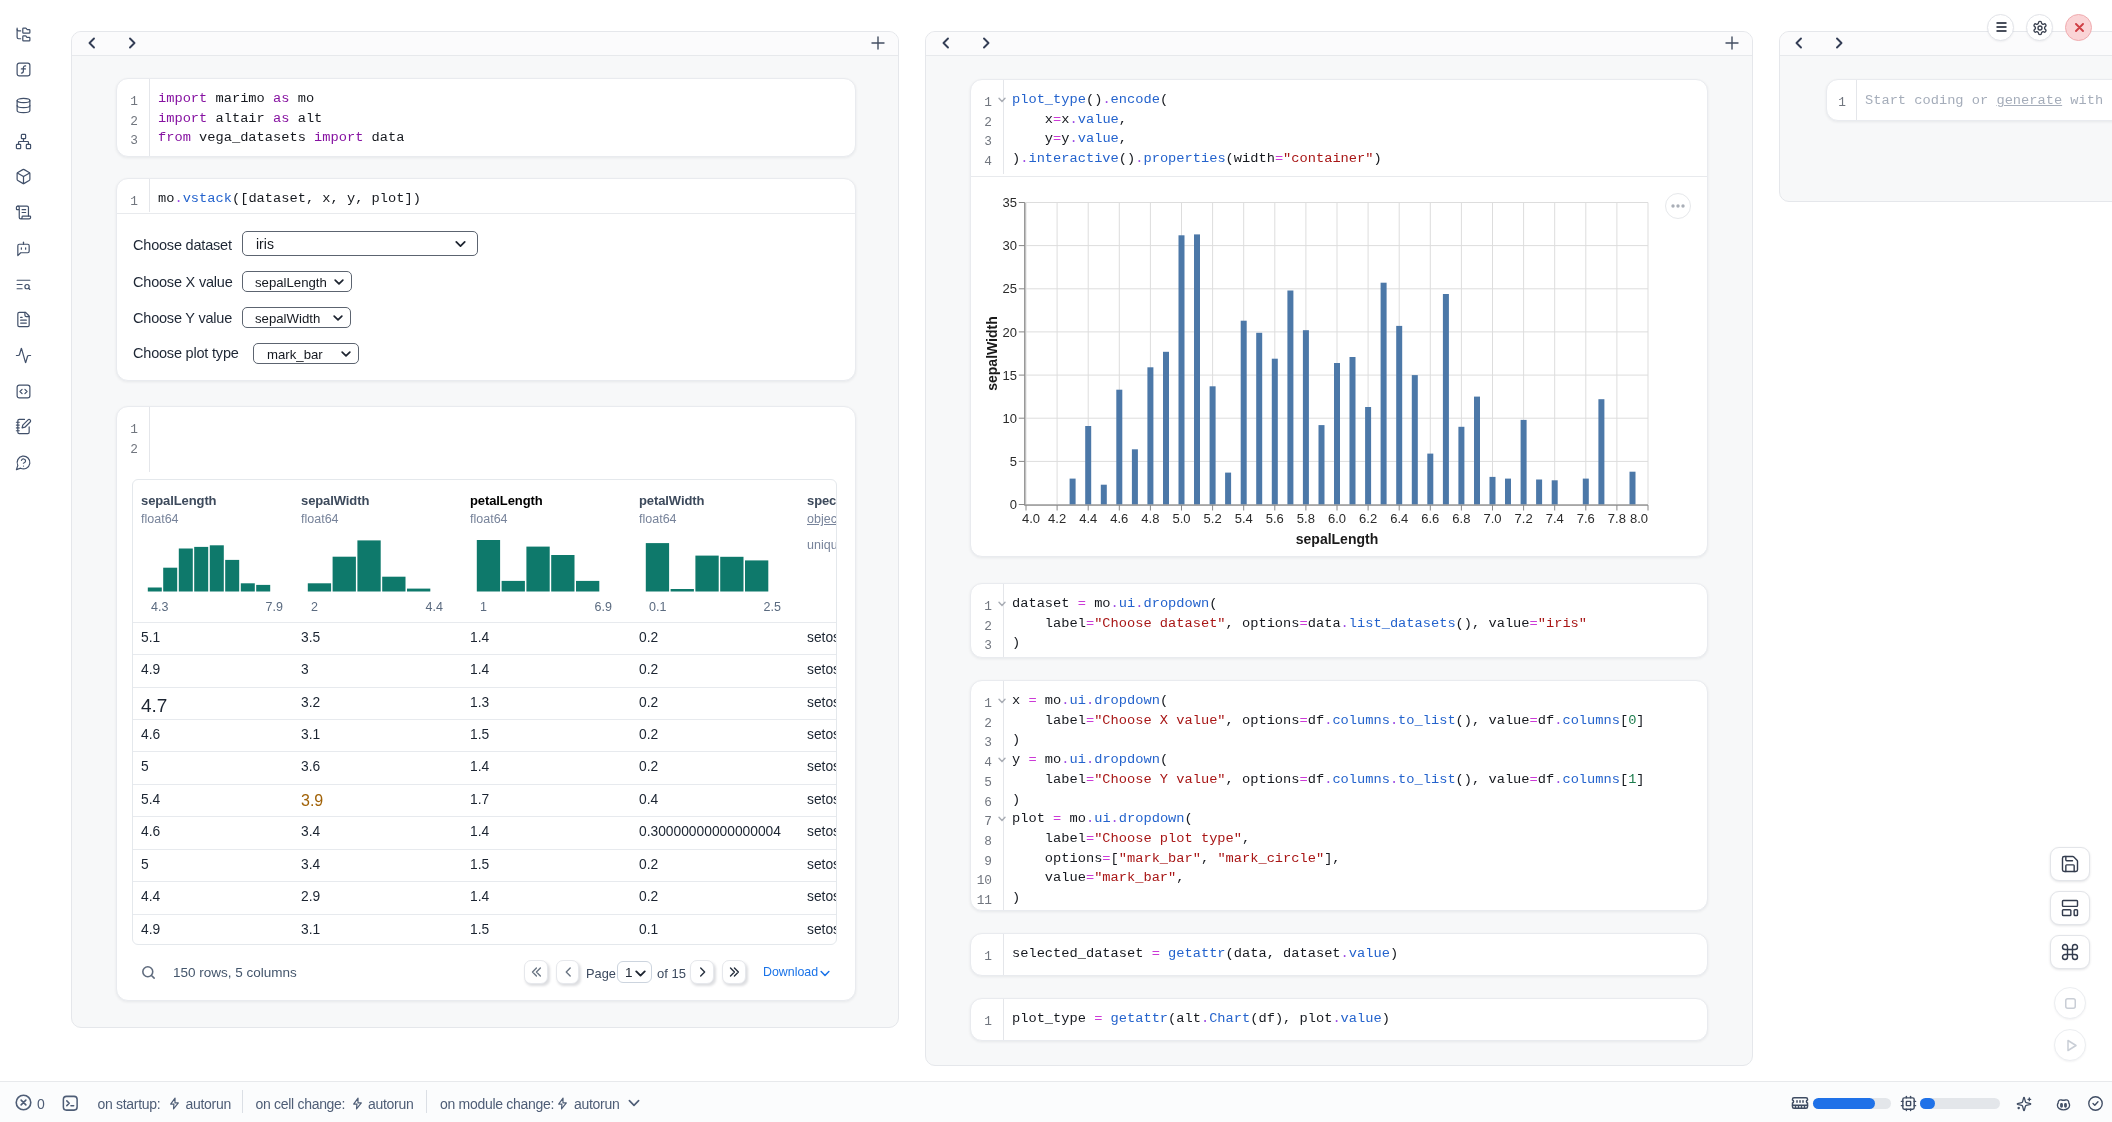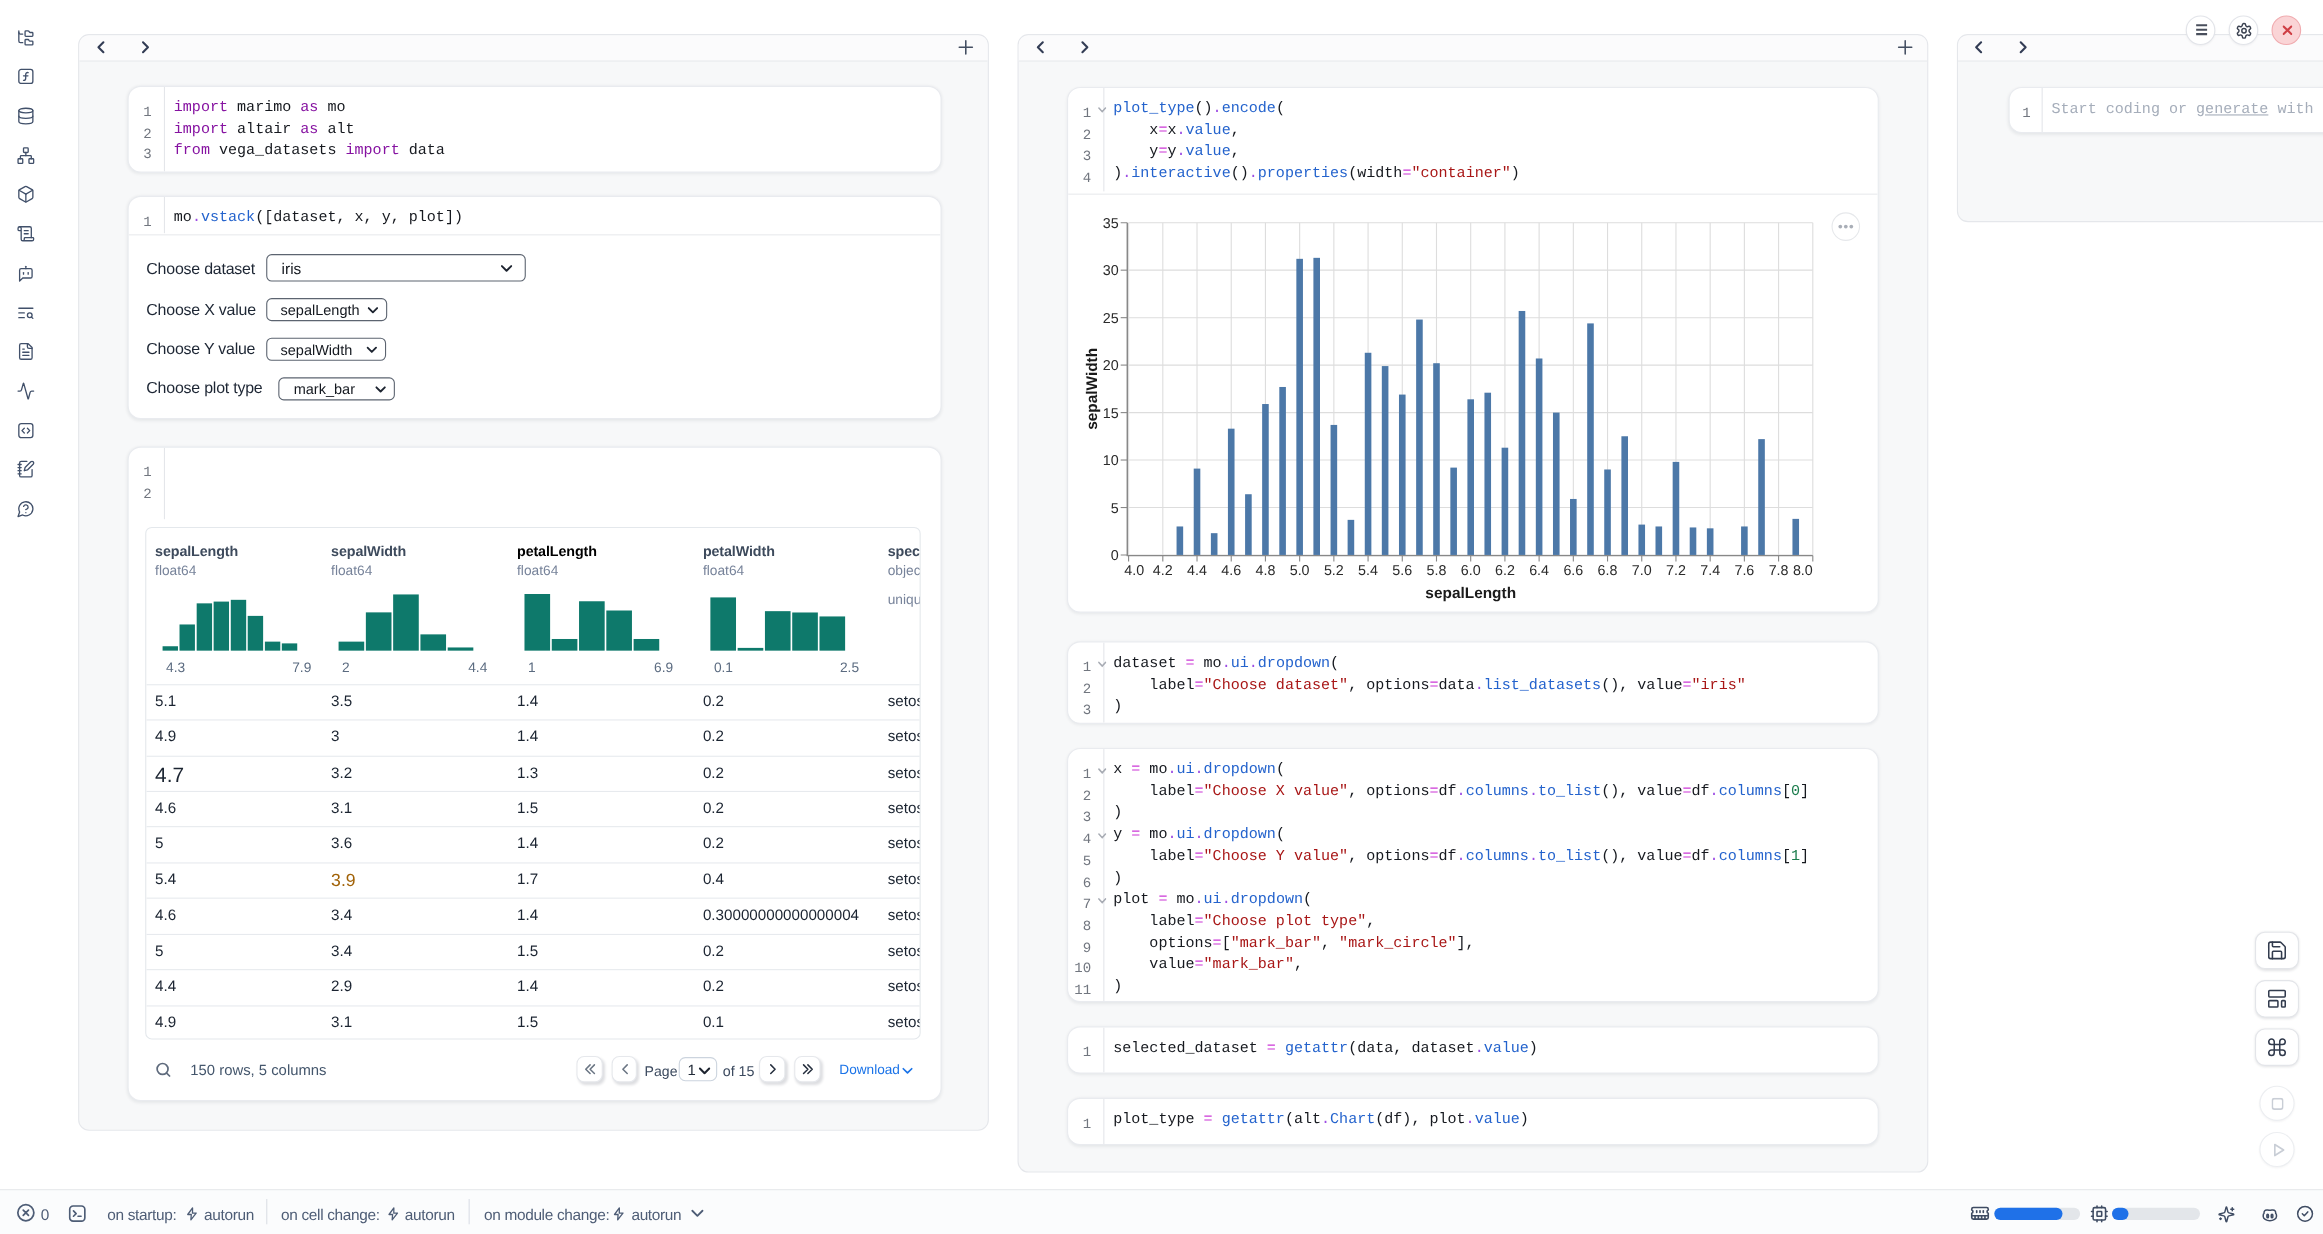--- a/index.html
+++ b/index.html
@@ -210,21 +210,21 @@
 <div class="abs" style="left:132px;top:479px;width:705px;height:466px;background:#fff;border:1px solid #e4e8ec;border-radius:6px;overflow:hidden;">
 <div class="abs" style="left:8px;top:13px;font-weight:bold;font-size:13px;letter-spacing:-0.1px;color:#3d4a5c;">sepalLength</div>
 <div class="abs" style="left:8px;top:32px;font-size:12.5px;color:#77839a;">float64</div>
 <div class="abs" style="left:168px;top:13px;font-weight:bold;font-size:13px;letter-spacing:-0.1px;color:#3d4a5c;">sepalWidth</div>
 <div class="abs" style="left:168px;top:32px;font-size:12.5px;color:#77839a;">float64</div>
 <div class="abs" style="left:337px;top:13px;font-weight:bold;font-size:13px;letter-spacing:-0.1px;color:#000000;">petalLength</div>
 <div class="abs" style="left:337px;top:32px;font-size:12.5px;color:#77839a;">float64</div>
 <div class="abs" style="left:506px;top:13px;font-weight:bold;font-size:13px;letter-spacing:-0.1px;color:#3d4a5c;">petalWidth</div>
 <div class="abs" style="left:506px;top:32px;font-size:12.5px;color:#77839a;">float64</div>
 <div class="abs" style="left:674px;top:13px;font-weight:bold;font-size:13px;letter-spacing:-0.1px;color:#3d4a5c;">speci</div>
-<div class="abs" style="left:674px;top:32px;font-size:12.5px;color:#77839a;">objec</div>
+<div class="abs" style="left:674px;top:32px;font-size:12.5px;color:#77839a;text-decoration:underline;">objec</div>
 <div class="abs" style="left:674px;top:58px;font-size:12.5px;color:#77839a;">uniqu</div>
 <div class="abs" style="left:674px;top:76px;font-size:12.5px;color:#77839a;margin-left:36px;">nulls:</div>
 <svg class="abs" style="left:14px;top:56px;" width="124" height="56">
           <rect x="0.8" y="51.5" width="14.0" height="4.0" fill="#0e796b"></rect>
           <rect x="16.2" y="31.7" width="14.0" height="23.8" fill="#0e796b"></rect>
           <rect x="31.8" y="12.5" width="14.0" height="43.0" fill="#0e796b"></rect>
           <rect x="47.2" y="10.9" width="14.0" height="44.6" fill="#0e796b"></rect>
           <rect x="62.8" y="9.3" width="14.0" height="46.2" fill="#0e796b"></rect>
           <rect x="78.2" y="23.9" width="14.0" height="31.6" fill="#0e796b"></rect>
           <rect x="93.8" y="47.3" width="14.0" height="8.2" fill="#0e796b"></rect>

